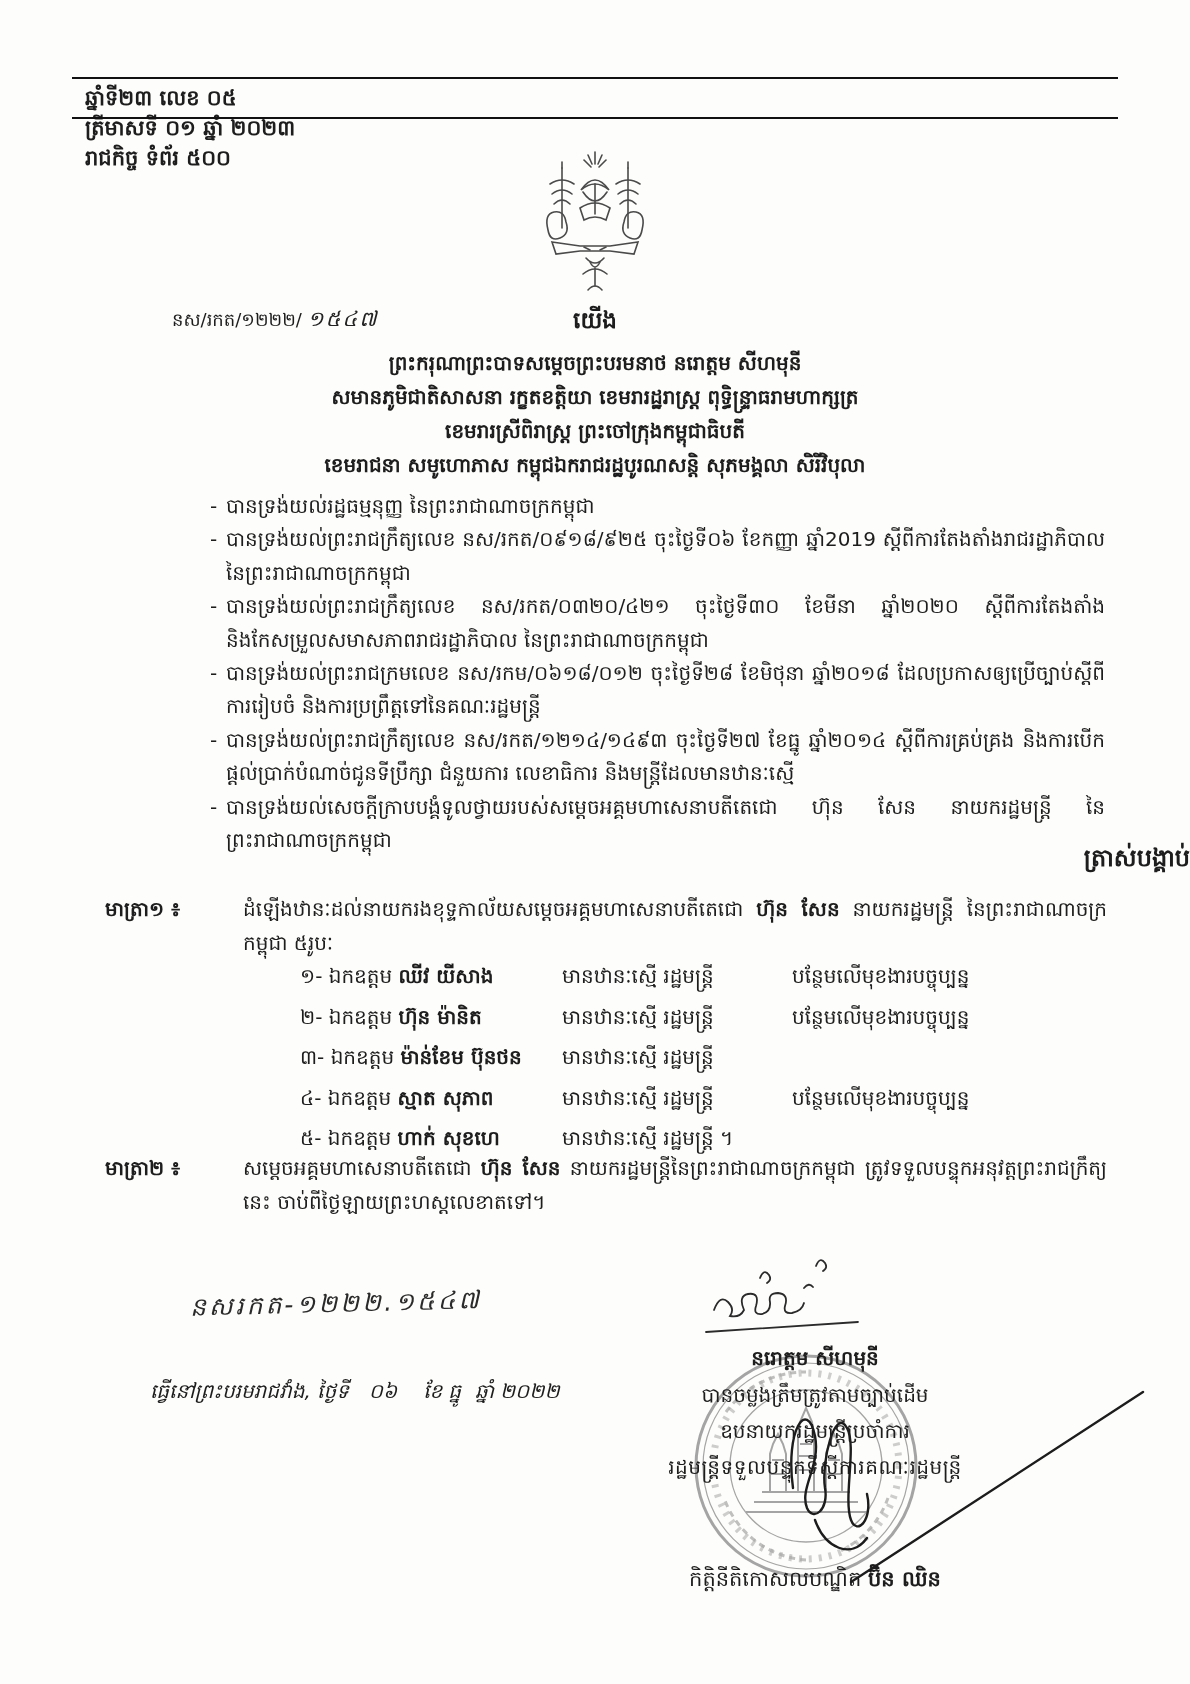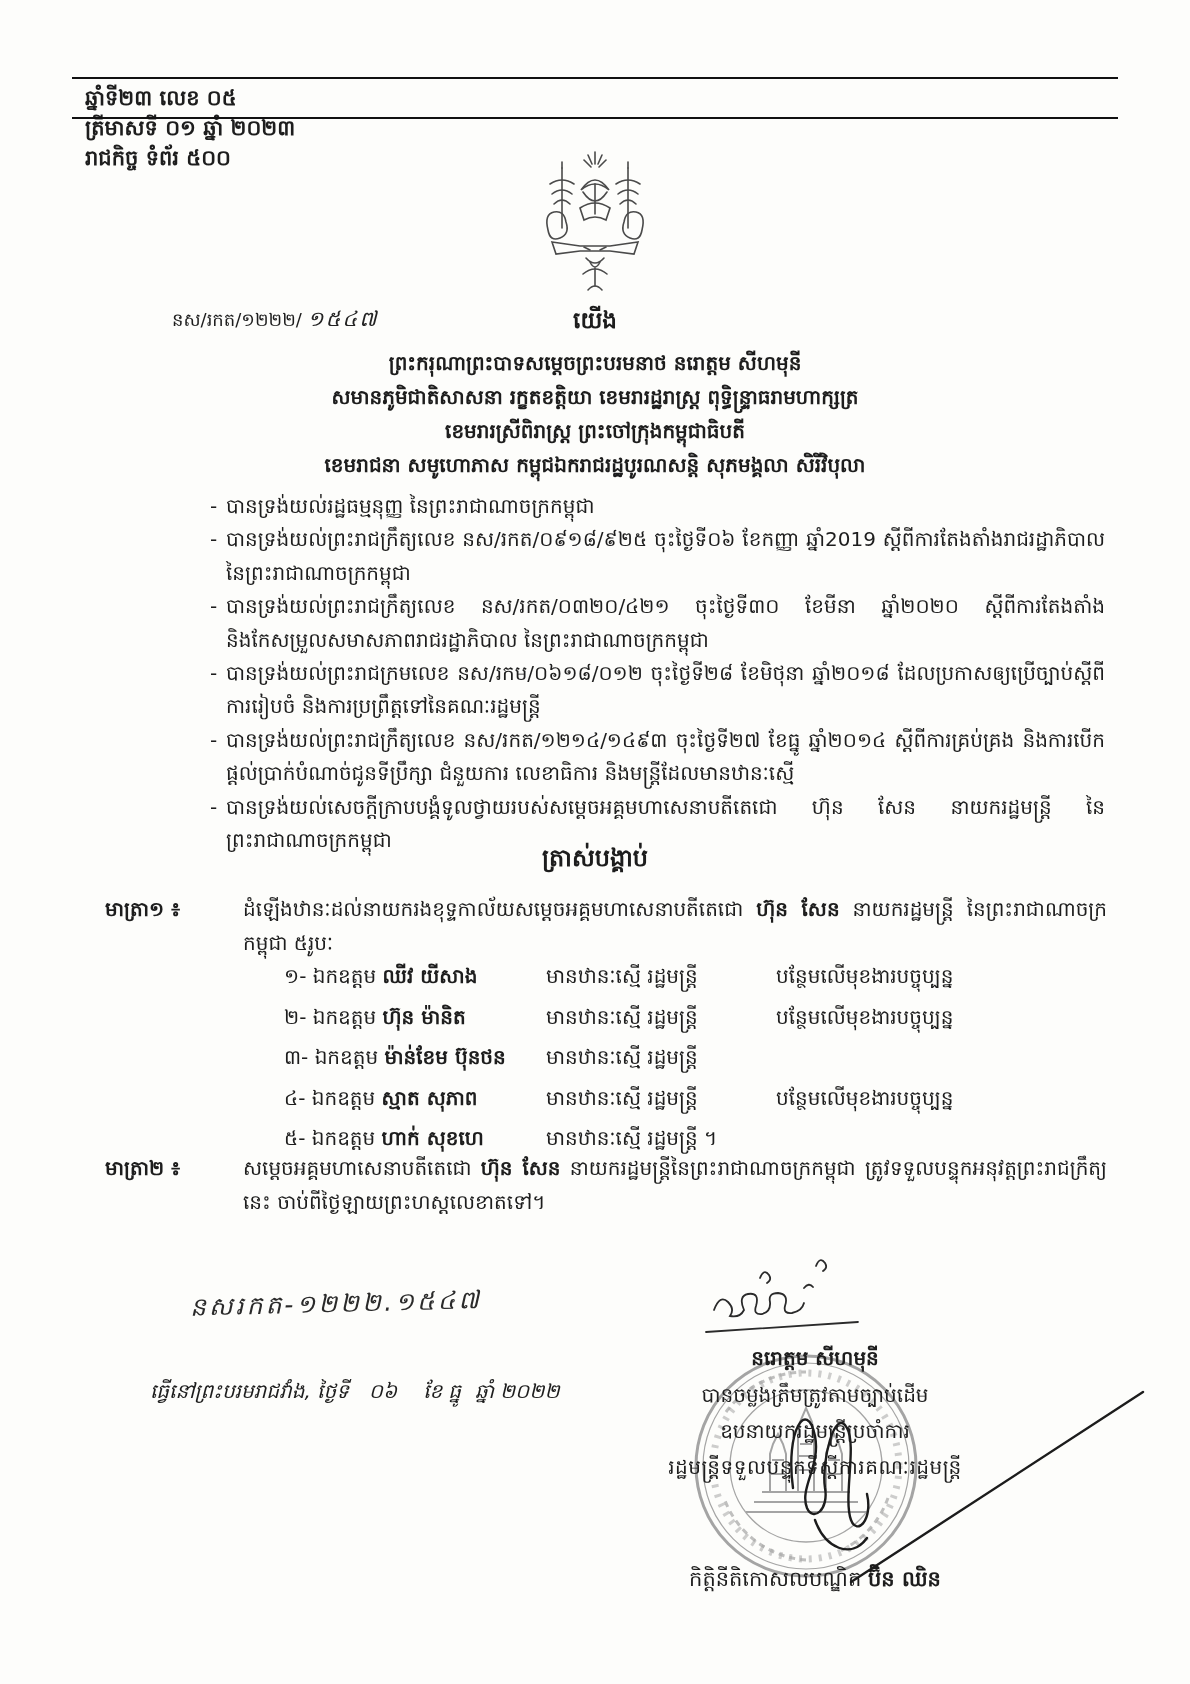--- a/index.html
+++ b/index.html
@@ -42,32 +42,32 @@
     position:absolute;top:490px;left:210px;width:895px;
     font-size:20px;line-height:33.4px;
   }
   .preamble .item{display:flex;}
   .preamble .dash{width:16px;flex:0 0 16px;}
   .preamble .txt{flex:1;text-align:justify;}
   .b{font-weight:bold;}
   
   .order-heading{
     position:absolute;top:843px;left:0;width:100%;
-    text-align:center;font-size:24px;font-weight:bold;
+    text-align:right;font-size:24px;font-weight:bold;
   }
   .article{
     position:absolute;left:105px;width:1002px;
     font-size:20px;line-height:33.5px;display:flex;
   }
   .article .label{flex:0 0 138px;font-weight:bold;}
   .article .body{flex:1;text-align:justify;}
   .art1{top:893px;}
   .art2{top:1152px;}
   .appointees{
-    position:absolute;top:956px;left:284px;width:810px;
+    position:absolute;top:956px;left:300px;width:810px;
     font-size:20px;line-height:40.5px;
   }
   .appointees .row{display:flex;}
   .appointees .who{flex:0 0 262px;}
   .appointees .rank{flex:0 0 230px;}
   .appointees .note{flex:1;}
   
   .hand-note{
     position:absolute;top:1288px;left:190px;
     font-style:italic;font-size:25px;letter-spacing:3px;color:#2a2a2a;

